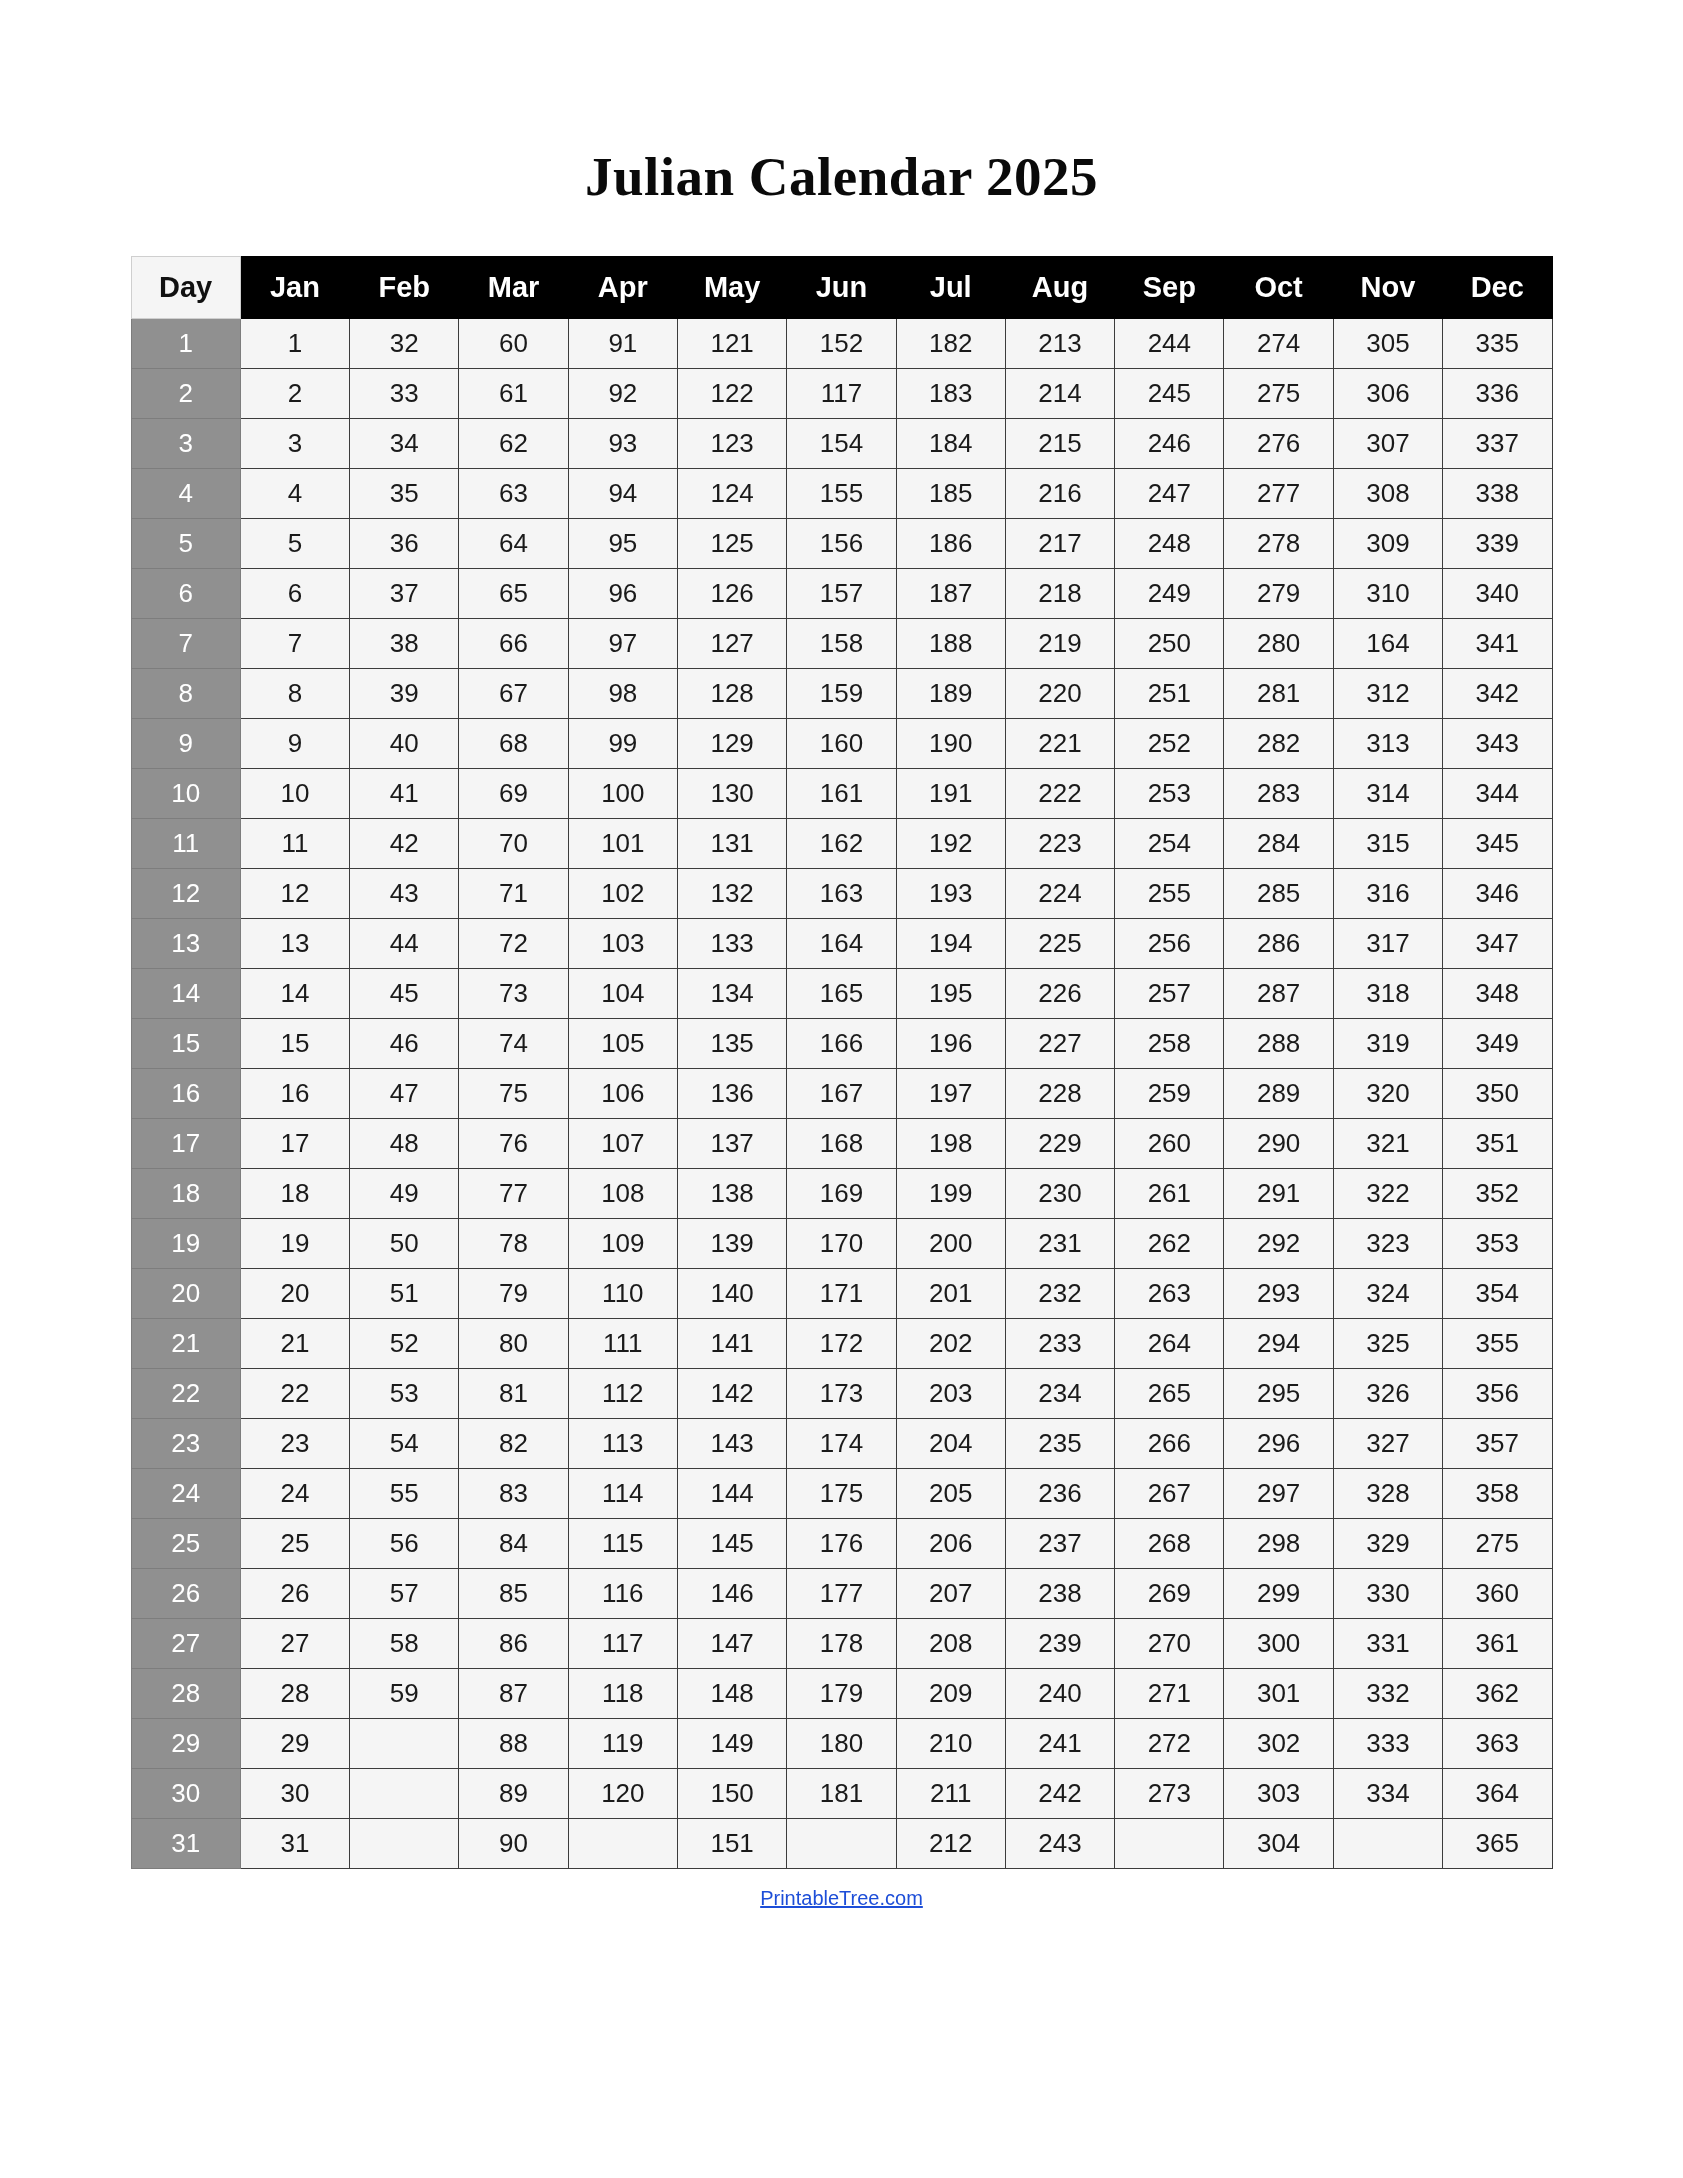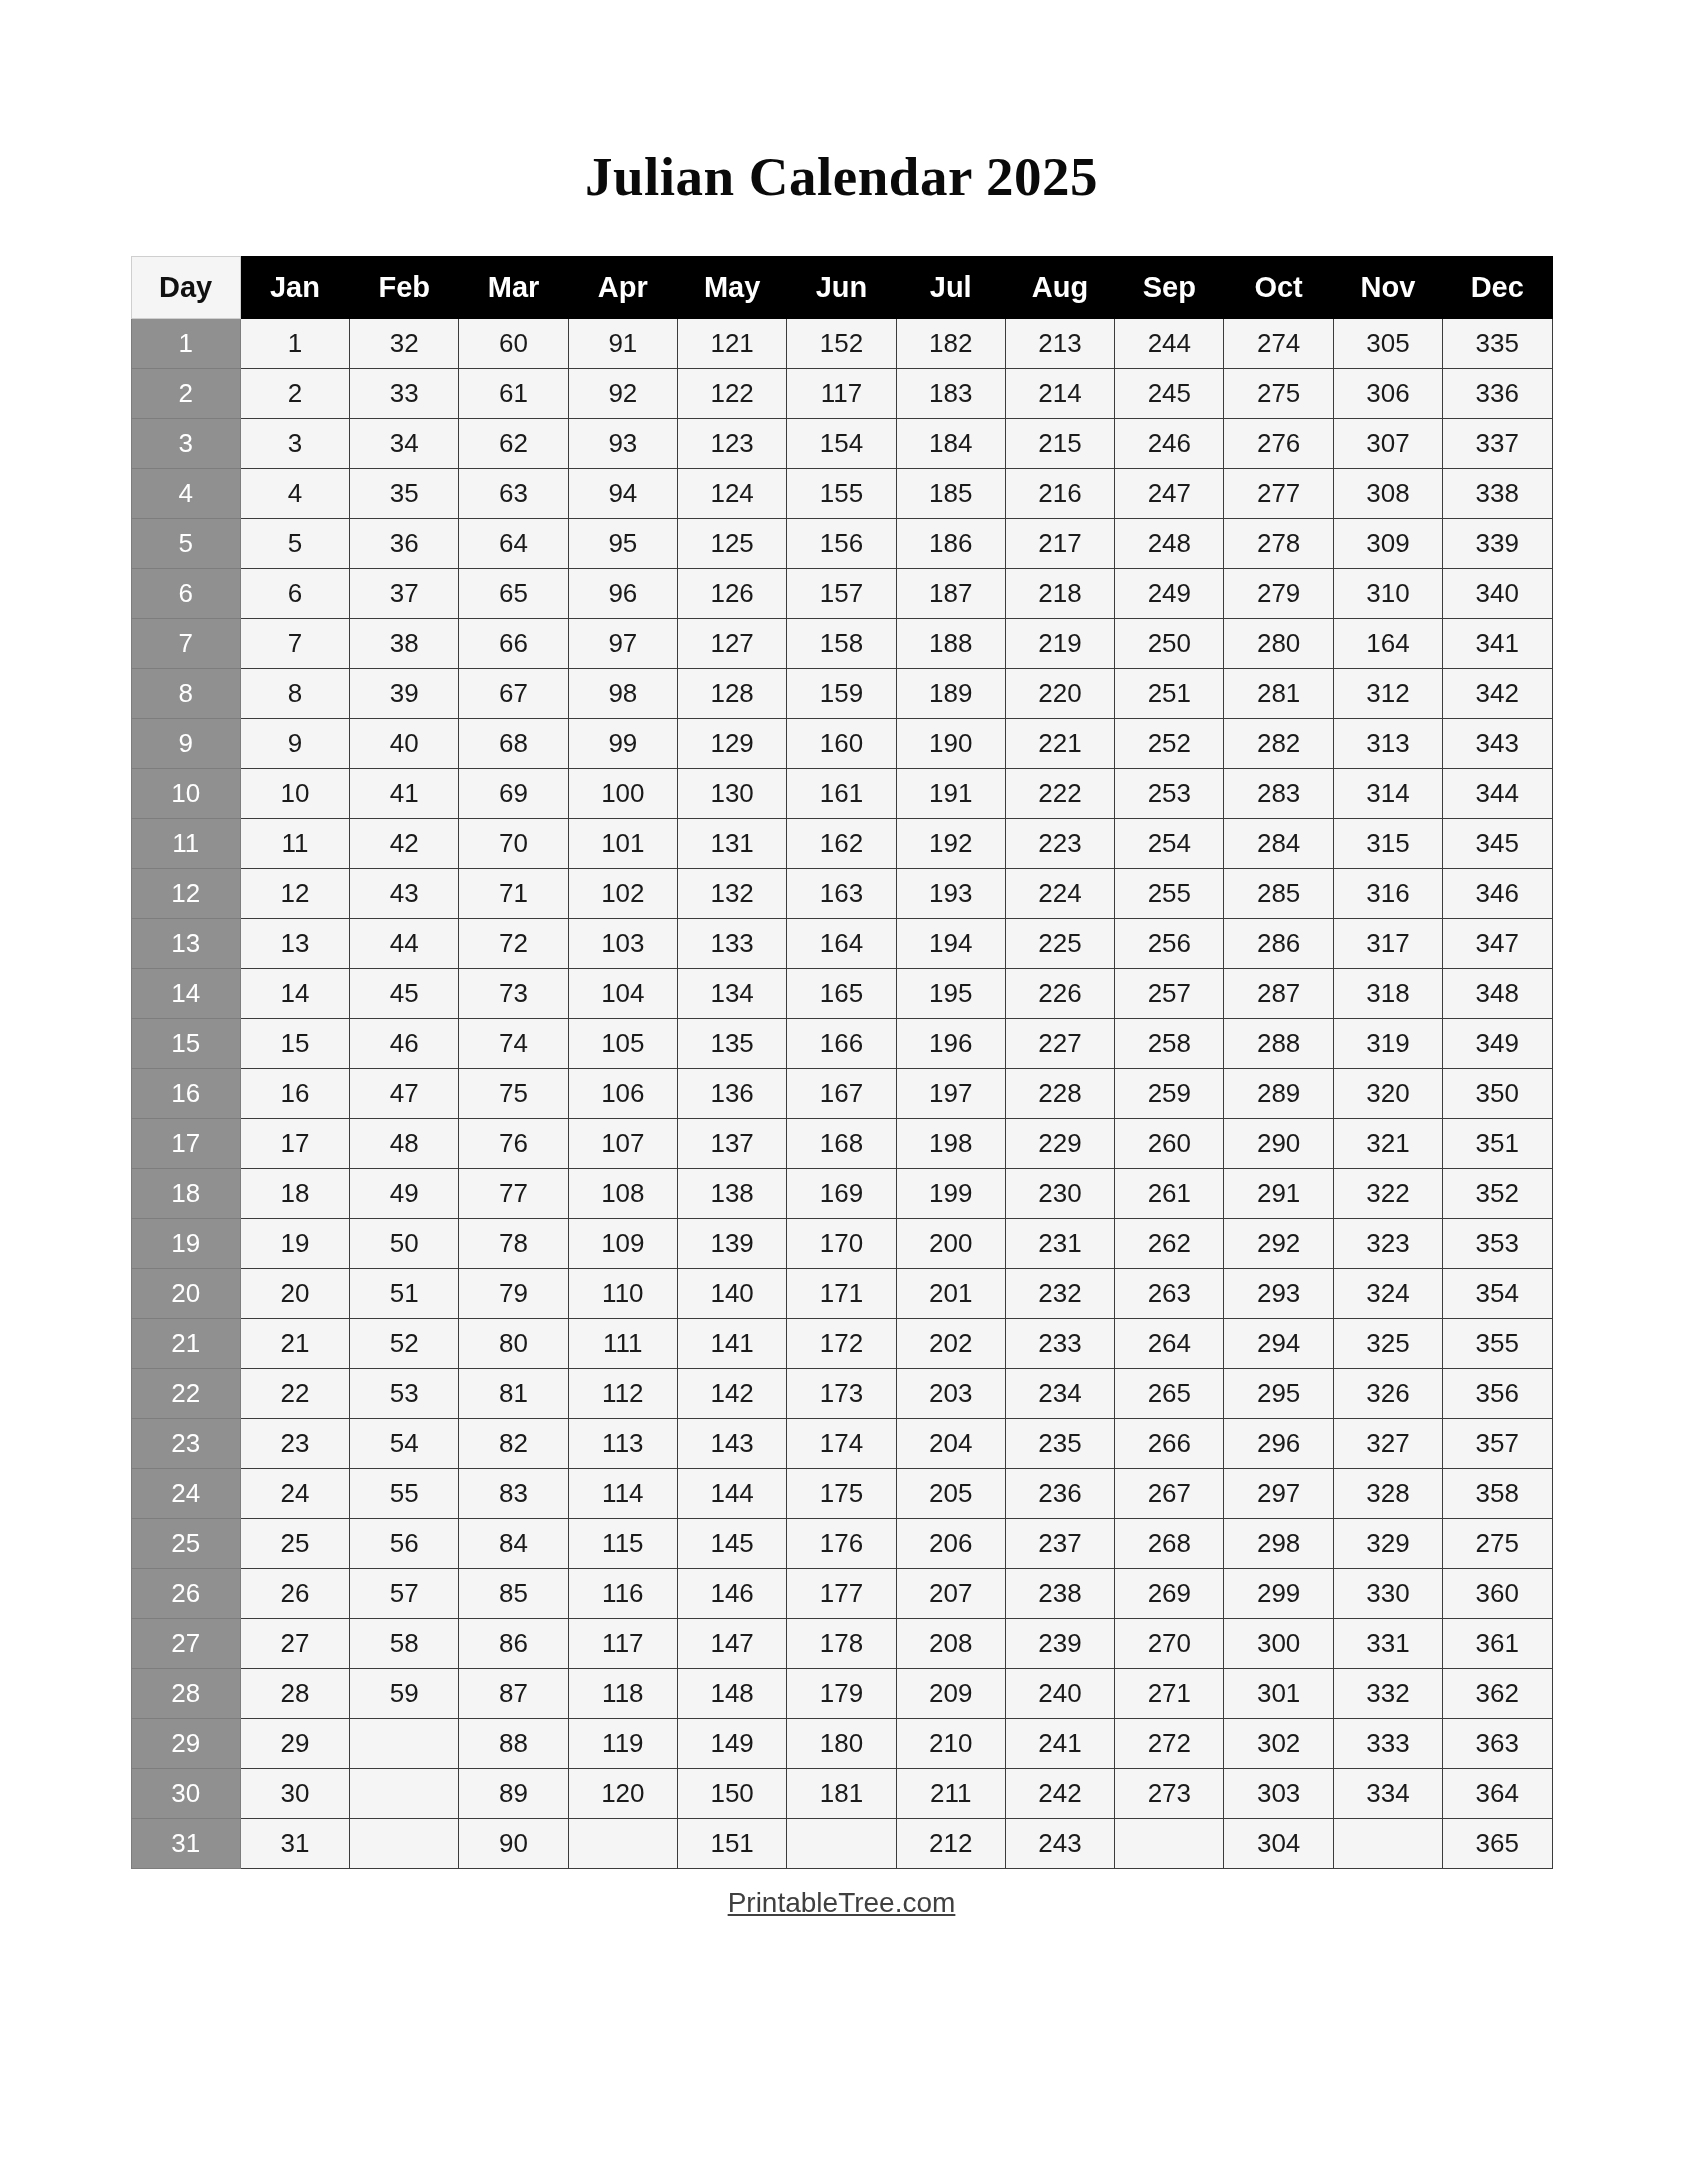--- a/index.html
+++ b/index.html
@@ -94,22 +94,22 @@
 
   tbody td.empty {
     color: transparent;
   }
 
   .footer {
     text-align: center;
     padding-top: 18px;
   }
   .footer a {
-    color: #404040;
-    font-size: 28px;
+    color: #1d4ed8;
+    font-size: 20px;
     text-decoration: underline;
     font-family: "Liberation Sans", sans-serif;
   }
 </style>
 </head>
 <body>
 
 <div class="page">
 
   <h1 class="title">Julian Calendar 2025</h1>

